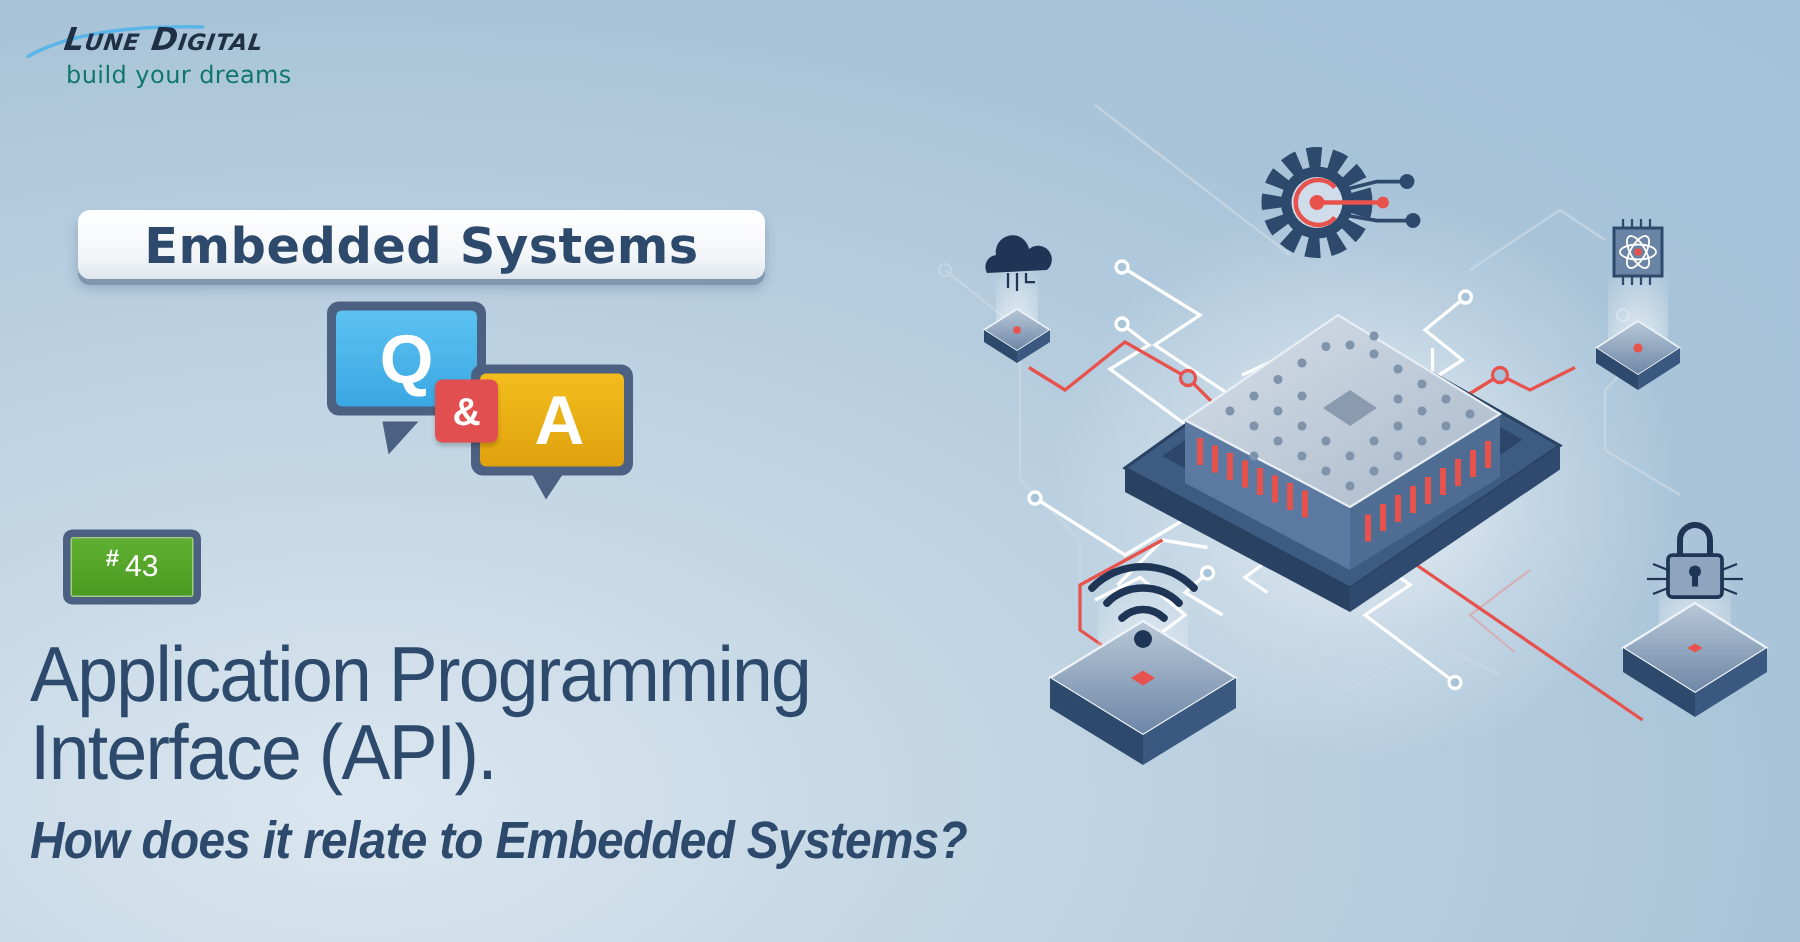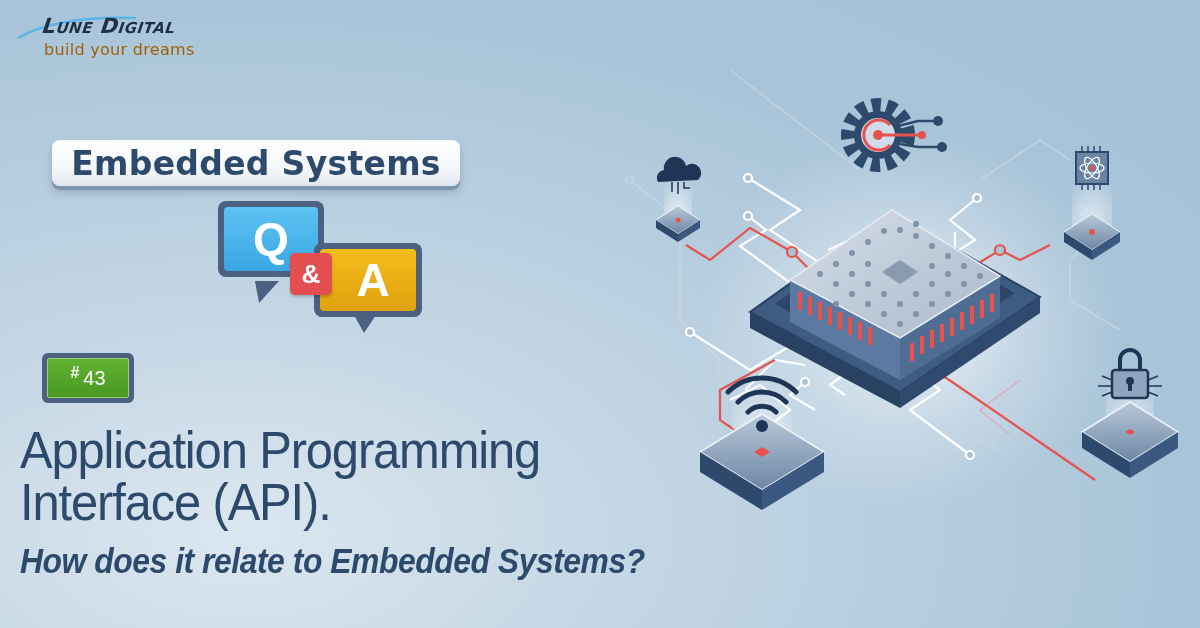--- a/index.html
+++ b/index.html
@@ -19,25 +19,25 @@
     .logo { position: absolute; left: 16px; top: 8px; width: 200px; height: 54px; }
     .logo-swoosh { position: absolute; left: 0; top: 4px; }
     .logo-brand {
       position: absolute; left: 27px; top: 6px;
       font-family: "DejaVu Sans", sans-serif; font-style: italic; font-weight: bold;
       font-size: 21px; letter-spacing: 0.5px; color: #1f2f45; font-variant: small-caps;
       transform: skewX(-8deg);
     }
     .logo-tagline {
       position: absolute; left: 28px; top: 32px;
-      font-family: "DejaVu Sans", sans-serif; font-size: 16px; color: #a16207; letter-spacing: 0.3px;
+      font-family: "DejaVu Sans", sans-serif; font-size: 16px; color: #0f766e; letter-spacing: 0.3px;
     }
     
     .category-banner {
-      position: absolute; left: 52px; top: 140px; width: 408px; height: 46px;
+      position: absolute; left: 52px; top: 140px; width: 458px; height: 46px;
       background: linear-gradient(#ffffff 0%, #f2f5f8 70%, #dfe6ee 100%);
       border-radius: 8px;
       box-shadow: 0 4px 0 #7f96ad, 0 6px 8px rgba(40,60,90,0.25);
       display: flex; align-items: center; justify-content: center;
     }
     .category-text {
       font-family: "DejaVu Sans", sans-serif; font-weight: bold; font-size: 33px;
       color: #2d4a6c; letter-spacing: 0.3px;
     }
     

